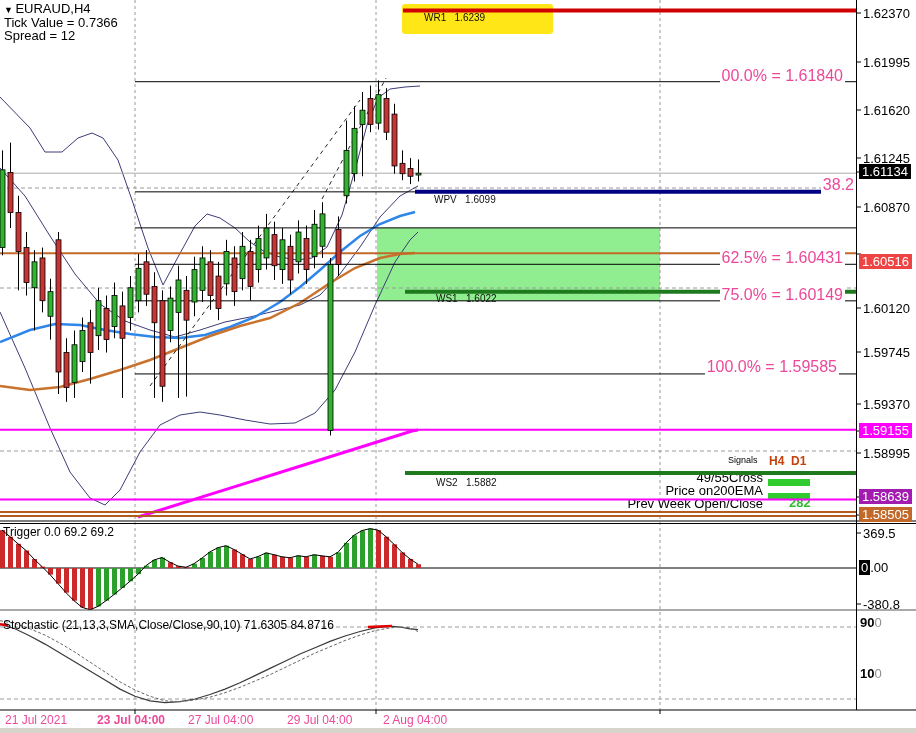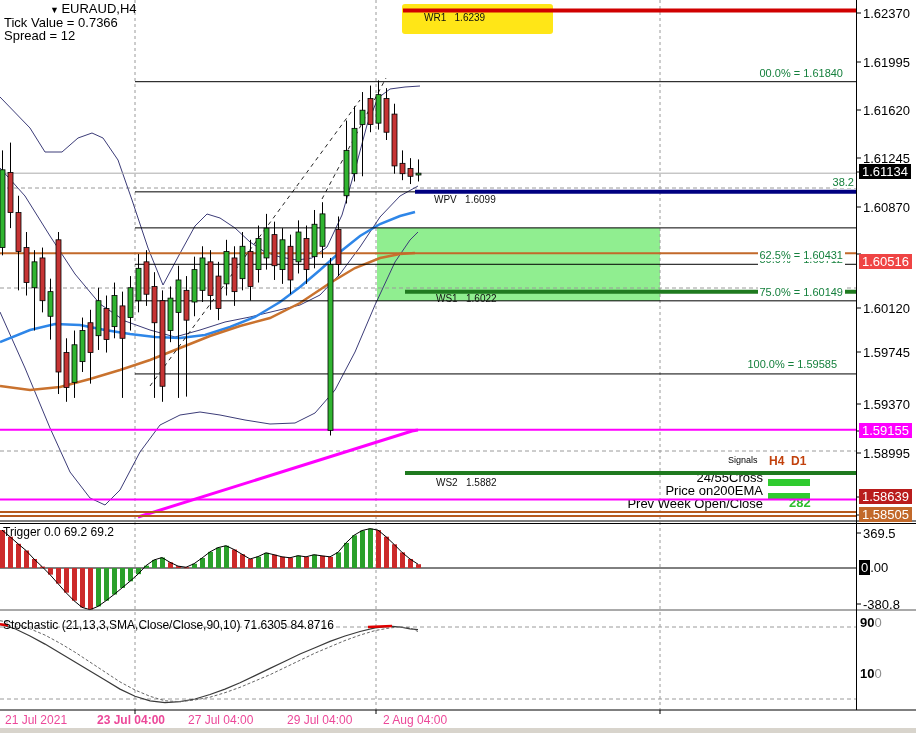--- a/index.html
+++ b/index.html
@@ -5,21 +5,21 @@
   html,body{margin:0;padding:0;background:#d8d4cc;}
   #root{position:relative;width:916px;height:733px;background:#fff;overflow:hidden;
         font-family:"Liberation Sans",sans-serif;}
   svg{position:absolute;left:0;top:0;}
   #svg-base{z-index:1;}
   #texts{position:absolute;left:0;top:0;width:916px;height:733px;z-index:2;pointer-events:none;}
   #svg-top{z-index:3;pointer-events:none;}
   .abs{position:absolute;white-space:pre;}
   .hdr{font-size:13px;color:#000;line-height:14px;}
   .pivot-label{font-size:10px;color:#111;}
-  .fib-label{font-size:11px;color:#15803d;background:#fff;padding:0 2px;}
+  .fib-label{font-size:16px;color:#ec4899;background:#fff;padding:0 2px;}
   .axis-label{font-size:13px;color:#000;}
   .axis-tag{font-size:13px;color:#fff;padding:0 3px;line-height:15px;}
   .date-label{font-size:12px;color:#ec4899;}
   .ind-label{font-size:12px;color:#000;}
   .sig-small{font-size:9px;color:#000;}
   .sig-cols{font-size:12px;font-weight:bold;color:#c2410c;}
   .sig-row{font-size:13px;color:#000;}
   .sig-val{font-size:13px;font-weight:bold;}
   .grey{color:#909090;}
 </style>
@@ -248,33 +248,33 @@
       <line x1="856" y1="431" x2="861" y2="431" stroke="#000"></line>
       <line x1="856" y1="497" x2="861" y2="497" stroke="#000"></line>
       <line x1="856" y1="515" x2="861" y2="515" stroke="#000"></line>
       <line x1="135" y1="710" x2="135" y2="714" stroke="#000"></line>
       <line x1="376" y1="710" x2="376" y2="714" stroke="#000"></line>
       <line x1="660" y1="710" x2="660" y2="714" stroke="#000"></line>
       <rect x="0" y="728" width="916" height="5" fill="#D8D4CC"></rect>
     </svg>
 
   <div id="texts">
-    <div class="abs hdr" style="left:4px;top:2px;margin-left:46px;"><span style="font-size:9px;">▼ </span><span>EURAUD,H4</span></div>
+    <div class="abs hdr" style="left:4px;top:2px;"><span style="font-size:9px;">▼ </span><span>EURAUD,H4</span></div>
     <div class="abs hdr" style="left:4px;top:16px;">Tick Value = 0.7366</div>
     <div class="abs hdr" style="left:4px;top:29px;">Spread = 12</div>
 
     <div class="abs pivot-label" style="left:424px;top:12px;">WR1   1.6239</div>
     <div class="abs pivot-label" style="left:434px;top:194px;">WPV   1.6099</div>
     <div class="abs pivot-label" style="left:436px;top:293px;">WS1   1.6022</div>
     <div class="abs pivot-label" style="left:436px;top:477px;">WS2   1.5882</div>
 
     <div class="abs sig-small" style="left:728px;top:455px;">Signals</div>
     <div class="abs sig-cols" style="left:769px;top:454px;">H4  D1</div>
     <div id="signal-rows">
-        <div class="abs sig-row" style="right:153px;top:470px;">24/55Cross</div>
+        <div class="abs sig-row" style="right:153px;top:470px;">49/55Cross</div>
         <div class="abs sig-row" style="right:153px;top:483px;">Price on200EMA</div>
         <div class="abs sig-row" style="right:153px;top:496px;">Prev Week Open/Close</div>
       </div>
     <div class="abs sig-val" style="left: 789px; top: 495px; color: rgb(45, 190, 45);">282</div>
 
     <div class="abs ind-label" style="left:3px;top:525px;">Trigger 0.0 69.2 69.2</div>
     <div class="abs ind-label" style="left:3px;top:618px;">Stochastic (21,13,3,SMA,Close/Close,90,10) 71.6305 84.8716</div>
 
     <div id="y-axis">
         <div class="abs axis-label" style="left:863px;top:6px;">1.62370</div>
@@ -284,21 +284,21 @@
         <div class="abs axis-label" style="left:863px;top:200px;">1.60870</div>
         <div class="abs axis-label" style="left:863px;top:301px;">1.60120</div>
         <div class="abs axis-label" style="left:863px;top:345px;">1.59745</div>
         <div class="abs axis-label" style="left:863px;top:397px;">1.59370</div>
         <div class="abs axis-label" style="left:863px;top:446px;">1.58995</div>
         <div class="abs axis-label" style="left:863px;top:526px;">369.5</div>
         <div class="abs axis-label" style="left:863px;top:597px;">-380.8</div>
         <div class="abs axis-tag" style="left:859px;top:164px;background:#000000;">1.61134</div>
         <div class="abs axis-tag" style="left:859px;top:246px;background:#ef4444;margin-top:8px;">1.60516</div>
         <div class="abs axis-tag" style="left:859px;top:423px;background:#FF00FF;">1.59155</div>
-        <div class="abs axis-tag" style="left:859px;top:489px;background:#b91c1c;">1.58639</div>
+        <div class="abs axis-tag" style="left:859px;top:489px;background:#a21caf;">1.58639</div>
         <div class="abs axis-tag" style="left:859px;top:507px;background:#C2692A;">1.58505</div>
         <div class="abs axis-label" style="left:859px;top:560px;"><span style="background: rgb(0, 0, 0); color: rgb(255, 255, 255); padding: 0px 2px;">0</span>.00</div>
         <div class="abs axis-label" style="left:860px;top:615px;font-weight:bold;">90<span class="grey" style="font-weight: normal;">0</span></div>
         <div class="abs axis-label" style="left:860px;top:666px;font-weight:bold;">10<span class="grey" style="font-weight: normal;">0</span></div>
       </div>
     <div id="x-axis">
         <div class="abs date-label" style="left:5px;top:713px;">21 Jul 2021</div>
         <div class="abs date-label" style="left:97px;top:713px;font-weight:bold;">23 Jul 04:00</div>
         <div class="abs date-label" style="left:188px;top:713px;">27 Jul 04:00</div>
         <div class="abs date-label" style="left:287px;top:713px;">29 Jul 04:00</div>

